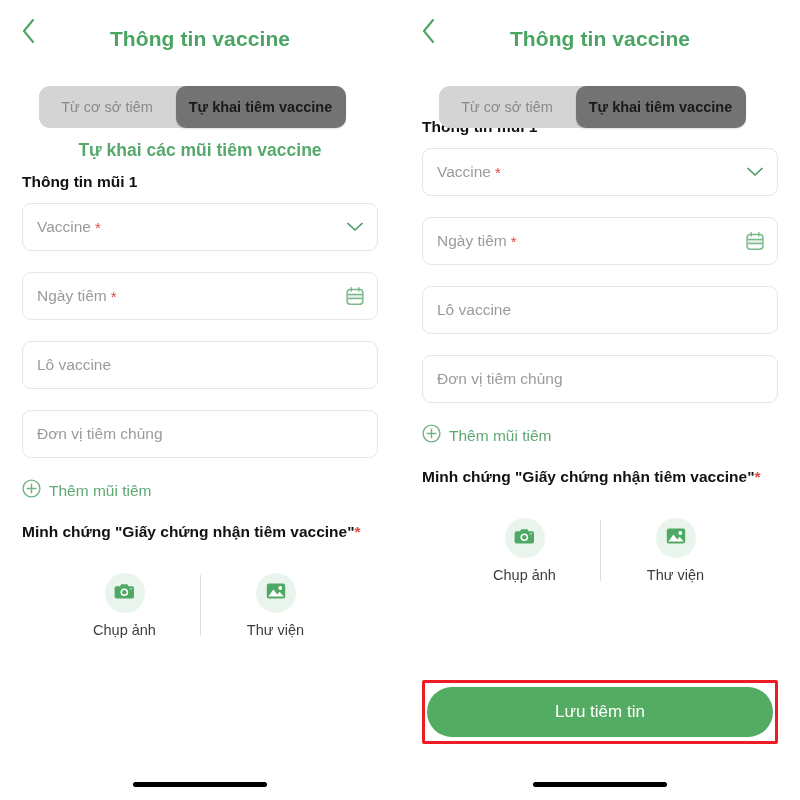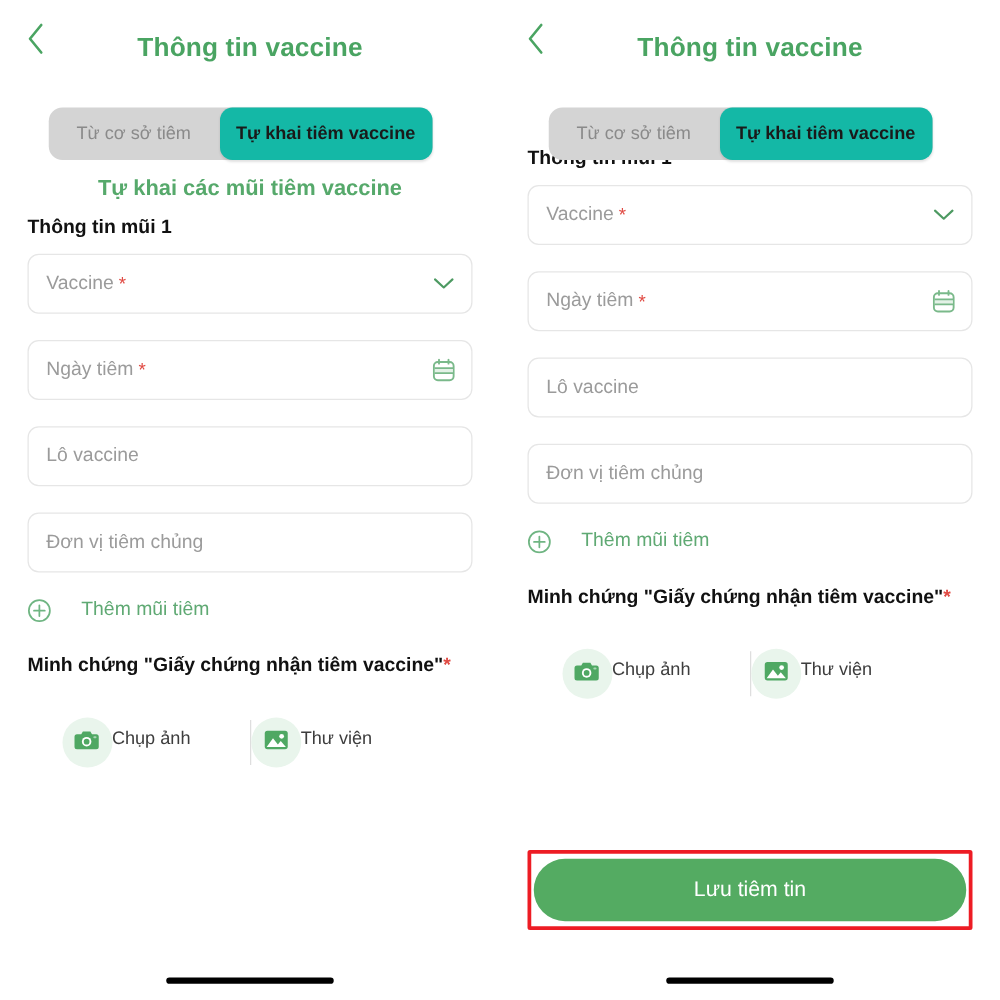--- a/index.html
+++ b/index.html
@@ -85,21 +85,21 @@
     justify-content: center;
     font-size: 14.5px;
     box-sizing: border-box;
     cursor: pointer;
   }
   .tab.inactive {
     color: #8a8a8a;
     width: 137px;
   }
   .tab.active {
-    background: #14b8a6;
+    background: #737373;
     color: #1a1a1a;
     font-weight: bold;
     border-radius: 10px;
     width: 170px;
     box-shadow: 0 1px 2px rgba(0,0,0,0.12);
   }
 
   
   .content {
     position: absolute;
@@ -159,21 +159,22 @@
     right: 13px;
     top: 50%;
     transform: translateY(-50%);
     display: flex;
     align-items: center;
     cursor: pointer;
   }
 
   .add-row {
     display: flex;
-    gap: 24px;
+    align-items: center;
+    gap: 8px;
     margin: 2px 0 19px 0;
     cursor: pointer;
   }
   .add-row .lbl {
     color: #5fa973;
     font-size: 15.5px;
   }
 
   .proof-title {
     color: #111111;
@@ -189,21 +190,22 @@
 
   .media-row {
     display: flex;
     align-items: stretch;
     justify-content: center;
     margin-top: 6px;
   }
   .media-item {
     width: 150px;
     display: flex;
-    flex-direction: row;
+    flex-direction: column;
+    align-items: center;
     cursor: pointer;
   }
   .media-circle {
     width: 40px;
     height: 40px;
     border-radius: 50%;
     background: #e9f5ec;
     display: flex;
     align-items: center;
     justify-content: center;

